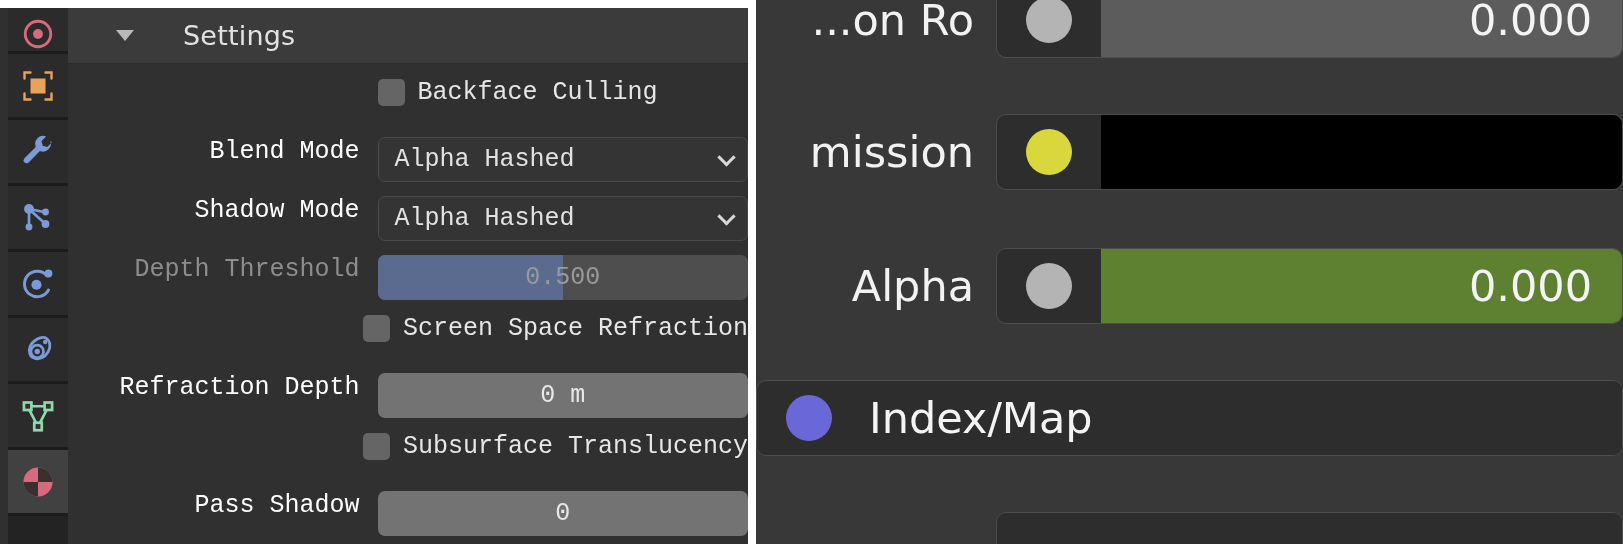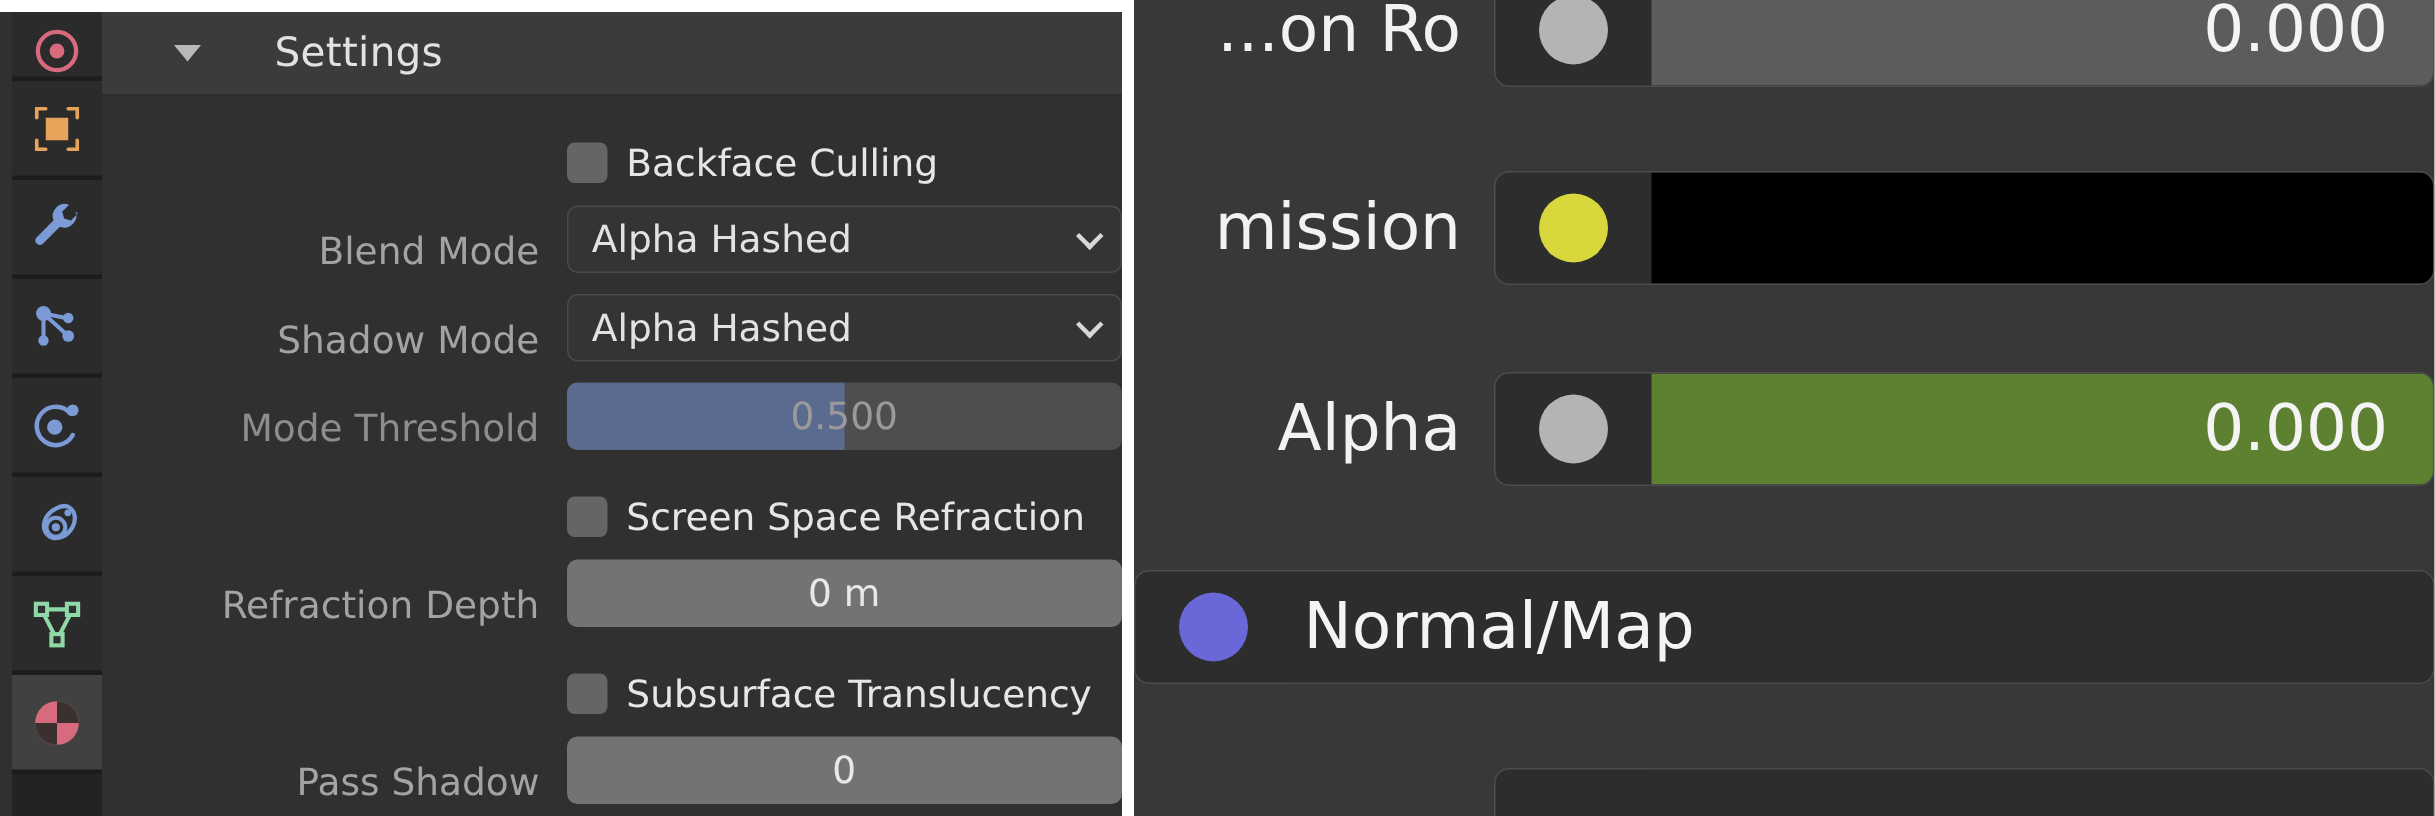--- a/index.html
+++ b/index.html
@@ -56,26 +56,26 @@
     border-top: 11px solid #b9b9b9;
     margin-right: 16px;
   }
   .panel-header-title {
     color: #e2e2e2; font-size: 27px; letter-spacing: .2px;
   }
 
   .panel-content { padding: 14px 0 0 0; background: #303030; }
 
   .row {
-    display: flex; align-items: flex-end;
-    height: 45px; margin-bottom: 14px;
+    display: flex; align-items: flex-start;
+    height: 45px; margin-bottom: 14px; font-family: Liberation Mono, monospace;
   }
   .row-label {
     width: 325px; text-align: right; padding-right: 18px;
-    color: #a3a3a3; font-size: 25px; white-space: nowrap;
+    color: #ffffff; font-size: 25px; white-space: nowrap;
   }
   .row-label.dim { color: #8d8d8d; }
   .row-field { width: 390px; }
 
   
   .cbrow .row-field { display: flex; align-items: center; }
   .checkbox {
     width: 27px; height: 27px; border-radius: 5px;
     background: #656565; flex: none; margin-right: 13px;
   }
@@ -285,21 +285,21 @@
           <div class="row-label">Shadow Mode</div>
           <div class="row-field">
             <div class="dropdown">
               <span class="dropdown-value">Alpha Hashed</span>
               <span class="chev"></span>
             </div>
           </div>
         </div>
 
         <div class="row">
-          <div class="row-label dim">Mode Threshold</div>
+          <div class="row-label dim">Depth Threshold</div>
           <div class="row-field">
             <div class="slider">
               <span class="slider-fill" id="clip-fill" style="width: 50%;"></span>
               <span class="slider-text">0.500</span>
             </div>
           </div>
         </div>
 
         <div class="row cbrow">
           <div class="row-label"></div>
@@ -378,21 +378,21 @@
         </span>
       </div>
     </div>
 
     <div class="nrow" style="top:380px">
       <div class="nrow-widget">
         <span class="socket-box">
           <span class="socket" id="sock3" style="background: rgb(106, 104, 216);"></span>
         </span>
         <span class="widget-body left" id="body3" style="background: rgb(45, 45, 45);">
-          <span class="widget-val">Normal/Map</span>
+          <span class="widget-val">Index/Map</span>
         </span>
       </div>
     </div>
 
     <div class="nrow" style="top:512px">
       <div class="nrow-label"></div>
       <div class="nrow-widget">
         <span class="socket-box">
           <span class="socket" id="sock4" style="background: rgb(45, 45, 45);"></span>
         </span>

